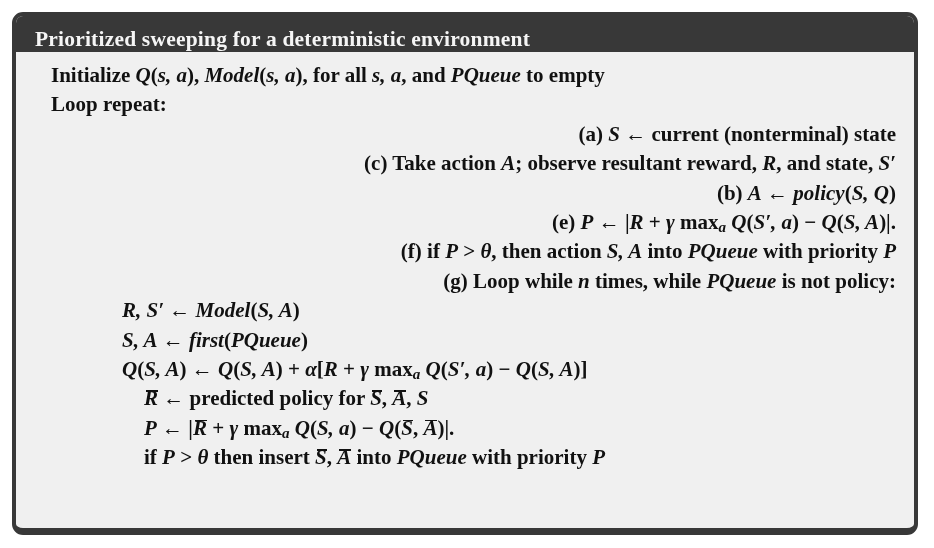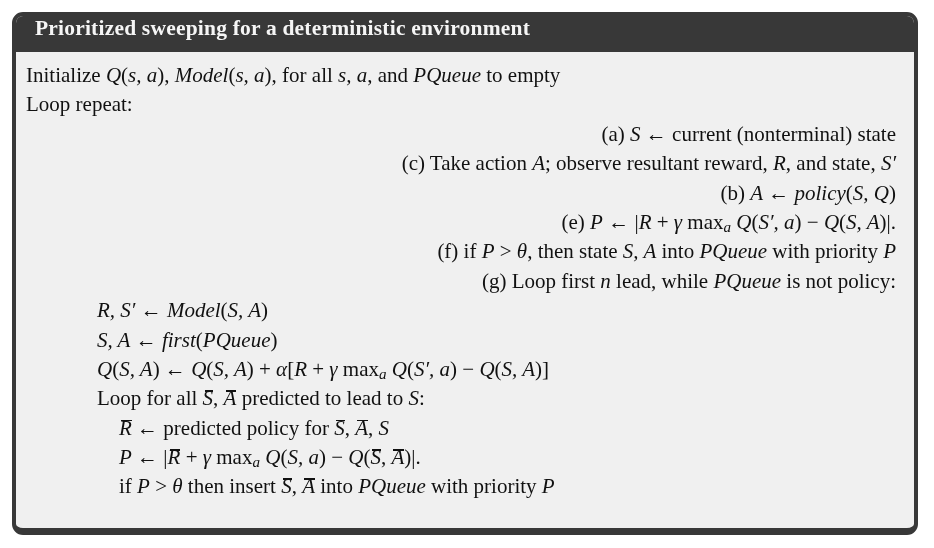--- a/index.html
+++ b/index.html
@@ -17,32 +17,33 @@
     box-sizing:border-box;
     border:4px solid var(--border,#383838);
     border-bottom-width:7px;
     border-radius:11px;
     background:var(--body-bg,#f0f0f0);
     overflow:hidden;
   }
   .algo-header{
     background:var(--header-bg,#383838);
     height:36px;
-    display:flex;align-items:flex-start;
+    display:flex;align-items:flex-end;
     padding:0 19px;
   }
   .algo-title{
     color:var(--title-text,#f5f5f5);
     font-weight:bold;
     font-size:21.5px;
     letter-spacing:0.2px;
   }
   .algo-body{
-    padding:9px 18px 0 10px;
+    padding:9px 18px 0 35px;
     font-size:21px;
+    font-weight:bold;
   }
   .algo-line{
     white-space:pre;
     height:29.4px;
     line-height:29.4px;
   }
   .ind-0{padding-left:0;}
   .ind-1{padding-left:28px;text-align:right;}
   .ind-2{padding-left:71px;}
   .ind-3{padding-left:93px;}
@@ -71,24 +72,23 @@
     <div class="algo-header">
       <span class="algo-title">Prioritized sweeping for a deterministic environment</span>
     </div>
     <div class="algo-body">
         <div class="algo-line ind-0"><span class="seg-r">Initialize </span><span class="seg-i">Q</span><span class="seg-r">(</span><span class="seg-i">s, a</span><span class="seg-r">), </span><span class="seg-i">Model</span><span class="seg-r">(</span><span class="seg-i">s, a</span><span class="seg-r">), for all </span><span class="seg-i">s, a</span><span class="seg-r">, and </span><span class="seg-i">PQueue</span><span class="seg-r"> to empty</span></div>
         <div class="algo-line ind-0"><span class="seg-r">Loop repeat:</span></div>
         <div class="algo-line ind-1"><span class="seg-r">(a) </span><span class="seg-i">S</span><span class="seg-r"> ← current (nonterminal) state</span></div>
         <div class="algo-line ind-1"><span class="seg-r">(c) Take action </span><span class="seg-i">A</span><span class="seg-r">; observe resultant reward, </span><span class="seg-i">R</span><span class="seg-r">, and state, </span><span class="seg-i">S′</span></div>
         <div class="algo-line ind-1"><span class="seg-r">(b) </span><span class="seg-i">A</span><span class="seg-r"> ← </span><span class="seg-i">policy</span><span class="seg-r">(</span><span class="seg-i">S, Q</span><span class="seg-r">)</span></div>
         <div class="algo-line ind-1"><span class="seg-r">(e) </span><span class="seg-i">P</span><span class="seg-r"> ← |</span><span class="seg-i">R</span><span class="seg-r"> + </span><span class="seg-i">γ</span><span class="seg-r"> max</span><span class="seg-sub">a</span><span class="seg-i"> Q</span><span class="seg-r">(</span><span class="seg-i">S′, a</span><span class="seg-r">) − </span><span class="seg-i">Q</span><span class="seg-r">(</span><span class="seg-i">S, A</span><span class="seg-r">)|.</span></div>
-        <div class="algo-line ind-1"><span class="seg-r">(f) if </span><span class="seg-i">P</span><span class="seg-r"> &gt; </span><span class="seg-i">θ</span><span class="seg-r">, then state </span><span class="seg-i">S, A</span><span class="seg-r"> into </span><span class="seg-i">PQueue</span><span class="seg-r"> with priority </span><span class="seg-i">P</span></div>
-        <div class="algo-line ind-1"><span class="seg-r">(g) Loop first </span><span class="seg-i">n</span><span class="seg-r"> lead, while </span><span class="seg-i">PQueue</span><span class="seg-r"> is not policy:</span></div>
+        <div class="algo-line ind-1"><span class="seg-r">(f) if </span><span class="seg-i">P</span><span class="seg-r"> &gt; </span><span class="seg-i">θ</span><span class="seg-r">, then action </span><span class="seg-i">S, A</span><span class="seg-r"> into </span><span class="seg-i">PQueue</span><span class="seg-r"> with priority </span><span class="seg-i">P</span></div>
+        <div class="algo-line ind-1"><span class="seg-r">(g) Loop while </span><span class="seg-i">n</span><span class="seg-r"> times, while </span><span class="seg-i">PQueue</span><span class="seg-r"> is not policy:</span></div>
         <div class="algo-line ind-2"><span class="seg-i">R, S′</span><span class="seg-r"> ← </span><span class="seg-i">Model</span><span class="seg-r">(</span><span class="seg-i">S, A</span><span class="seg-r">)</span></div>
         <div class="algo-line ind-2"><span class="seg-i">S, A</span><span class="seg-r"> ← </span><span class="seg-i">first</span><span class="seg-r">(</span><span class="seg-i">PQueue</span><span class="seg-r">)</span></div>
         <div class="algo-line ind-2"><span class="seg-i">Q</span><span class="seg-r">(</span><span class="seg-i">S, A</span><span class="seg-r">) ← </span><span class="seg-i">Q</span><span class="seg-r">(</span><span class="seg-i">S, A</span><span class="seg-r">) + </span><span class="seg-i">α</span><span class="seg-r">[</span><span class="seg-i">R</span><span class="seg-r"> + </span><span class="seg-i">γ</span><span class="seg-r"> max</span><span class="seg-sub">a</span><span class="seg-i"> Q</span><span class="seg-r">(</span><span class="seg-i">S′, a</span><span class="seg-r">) − </span><span class="seg-i">Q</span><span class="seg-r">(</span><span class="seg-i">S, A</span><span class="seg-r">)]</span></div>
-        <div class="algo-line ind-2"><span class="seg-r">Loop for all </span><span class="seg-ol">S</span><span class="seg-r">, </span><span class="seg-ol">A</span><span class="seg-r"> predicted to lead to </span><span class="seg-i">S</span><span class="seg-r">:</span></div>
         <div class="algo-line ind-3"><span class="seg-ol">R</span><span class="seg-r"> ← predicted policy for </span><span class="seg-ol">S</span><span class="seg-r">, </span><span class="seg-ol">A</span><span class="seg-r">, </span><span class="seg-i">S</span></div>
         <div class="algo-line ind-3"><span class="seg-i">P</span><span class="seg-r"> ← |</span><span class="seg-ol">R</span><span class="seg-r"> + </span><span class="seg-i">γ</span><span class="seg-r"> max</span><span class="seg-sub">a</span><span class="seg-i"> Q</span><span class="seg-r">(</span><span class="seg-i">S, a</span><span class="seg-r">) − </span><span class="seg-i">Q</span><span class="seg-r">(</span><span class="seg-ol">S</span><span class="seg-r">, </span><span class="seg-ol">A</span><span class="seg-r">)|.</span></div>
         <div class="algo-line ind-3"><span class="seg-r">if </span><span class="seg-i">P</span><span class="seg-r"> &gt; </span><span class="seg-i">θ</span><span class="seg-r"> then insert </span><span class="seg-ol">S</span><span class="seg-r">, </span><span class="seg-ol">A</span><span class="seg-r"> into </span><span class="seg-i">PQueue</span><span class="seg-r"> with priority </span><span class="seg-i">P</span></div>
       </div>
   </div>
 </div>
 
 </body></html>

